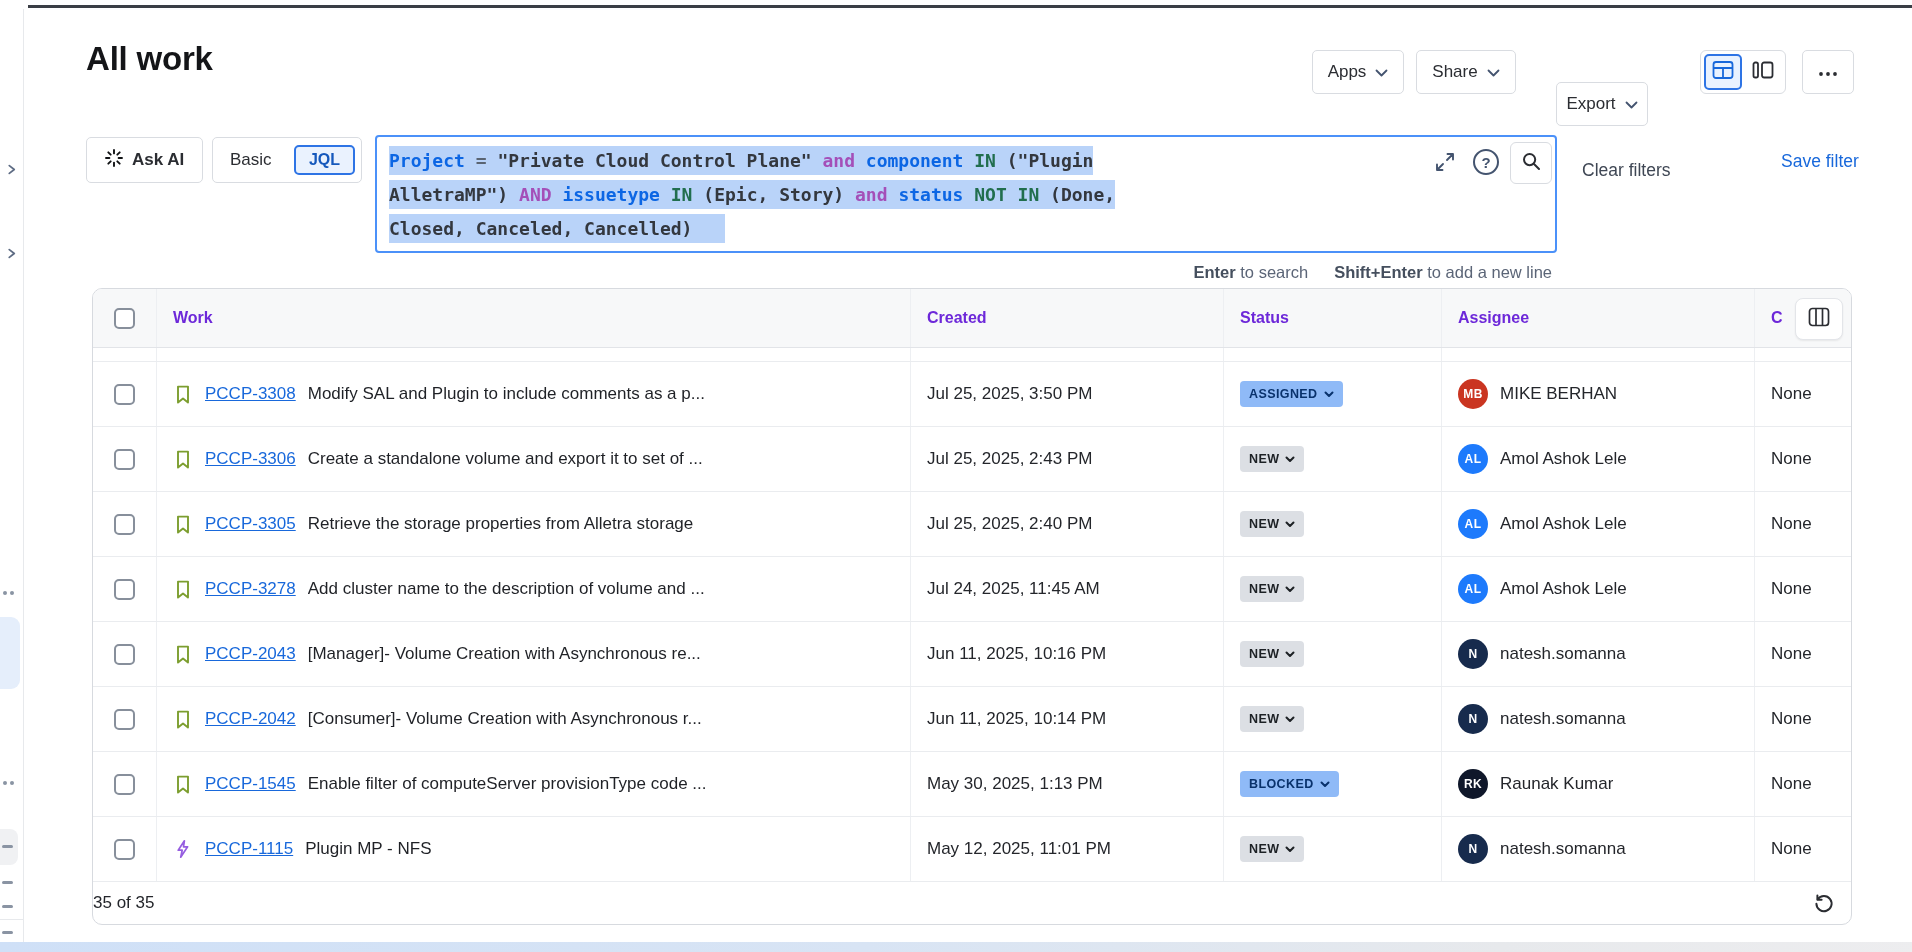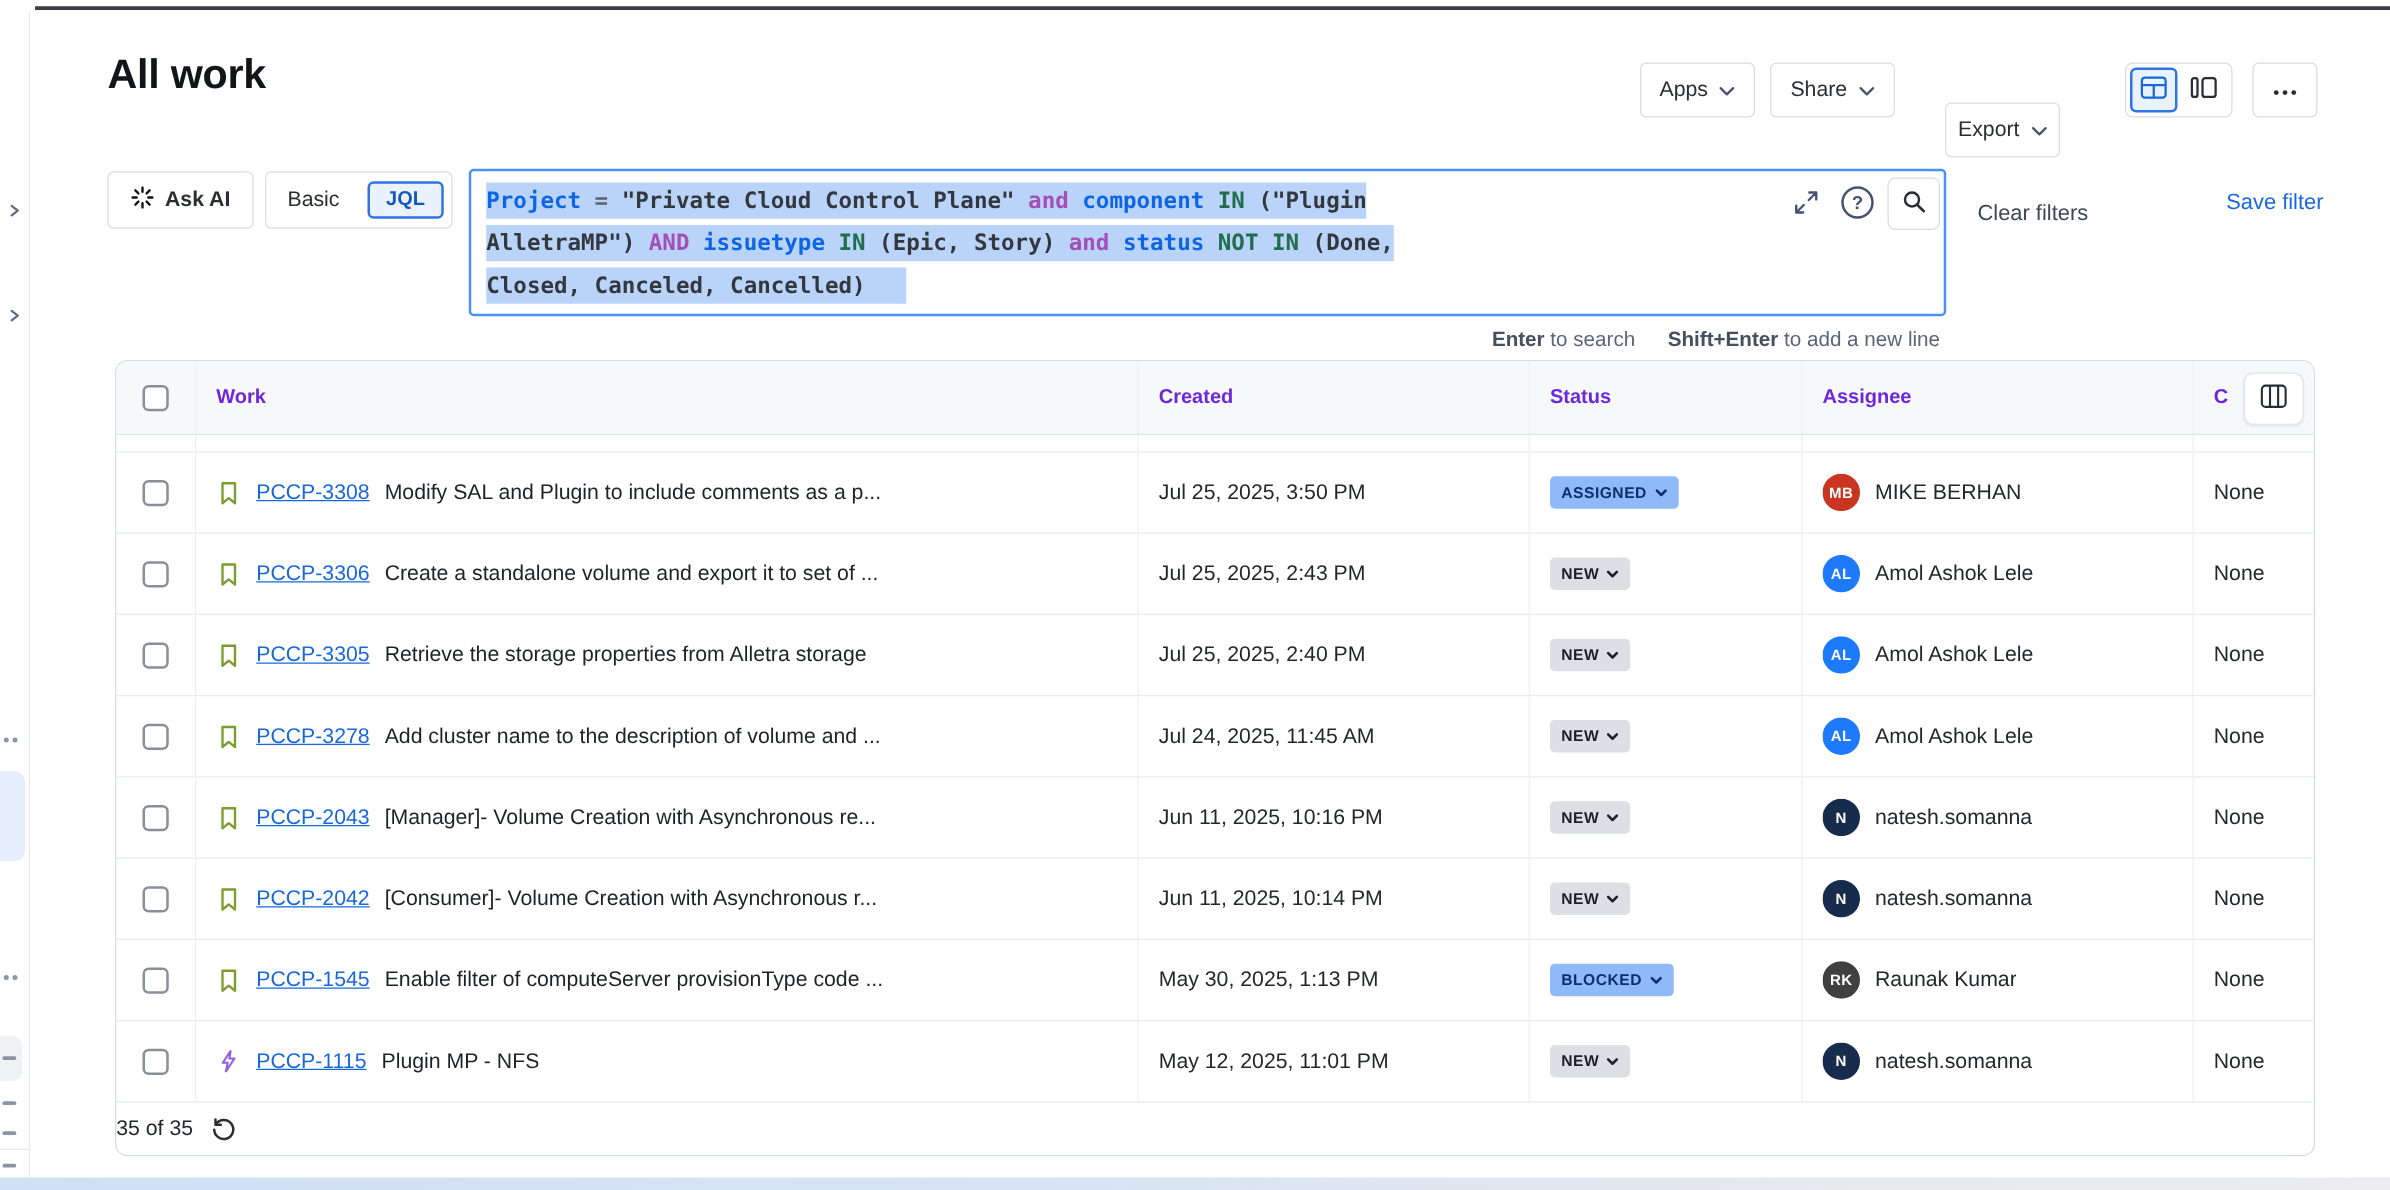--- a/index.html
+++ b/index.html
@@ -87,21 +87,21 @@
   .badge{display:inline-flex;align-items:center;gap:6px;height:26px;padding:0 9px;border-radius:4px;
          font-size:12.5px;font-weight:700;letter-spacing:.4px;}
   .b-grey{background:var(--bgbg,#dcdfe4);color:var(--bgtx,#1d2125);}
   .b-blue{background:var(--bbbg,#8fbaf7);color:var(--bbtx,#09326c);}
   .asg{display:flex;align-items:center;gap:12px;overflow:hidden;}
   .av{width:30px;height:30px;border-radius:50%;color:#fff;font-size:12px;font-weight:700;letter-spacing:.4px;
       display:flex;align-items:center;justify-content:center;flex:0 0 auto;text-align:right;}
   .aname{white-space:nowrap;overflow:hidden;}
   .colsbtn{position:absolute;right:8px;top:9px;width:46px;height:40px;background:#fff;border:1px solid #e3e5e9;
            border-radius:8px;box-shadow:0 1px 2px rgba(0,0,0,.07);display:flex;align-items:center;justify-content:center;}
-  .tfoot{flex:1;display:flex;align-items:center;justify-content:flex-start;gap:14px;padding-right:16px;
+  .tfoot{flex:1;display:flex;align-items:center;justify-content:space-between;gap:14px;padding-right:16px;
          font-size:17px;color:#24262b;}
   .refresh{display:flex;align-items:center;}
 </style>
 </head>
 <body>
 
 <div class="canvas">
 
   <div class="topline"></div>
   <div class="rightedge-outer"></div>
@@ -477,21 +477,21 @@
           <div class="cell">
             <div class="badge b-blue">
               <span>BLOCKED</span>
               <svg width="10" height="7" viewBox="0 0 10 7" fill="none" stroke="currentColor" stroke-width="2" stroke-linecap="round" stroke-linejoin="round">
                 <path d="M1.5 1.5 5 5l3.5-3.5"></path>
               </svg>
             </div>
           </div>
           <div class="cell">
             <div class="asg">
-              <span class="av" style="background: #404040;">RK</span>
+              <span class="av" style="background: #0f172a;">RK</span>
               <span class="aname">Raunak Kumar</span>
             </div>
           </div>
           <div class="cell">
             <span>None</span>
           </div>
         </div>
         <div class="trow r">
           <div class="cell c-check">
             <span class="cb"></span>

